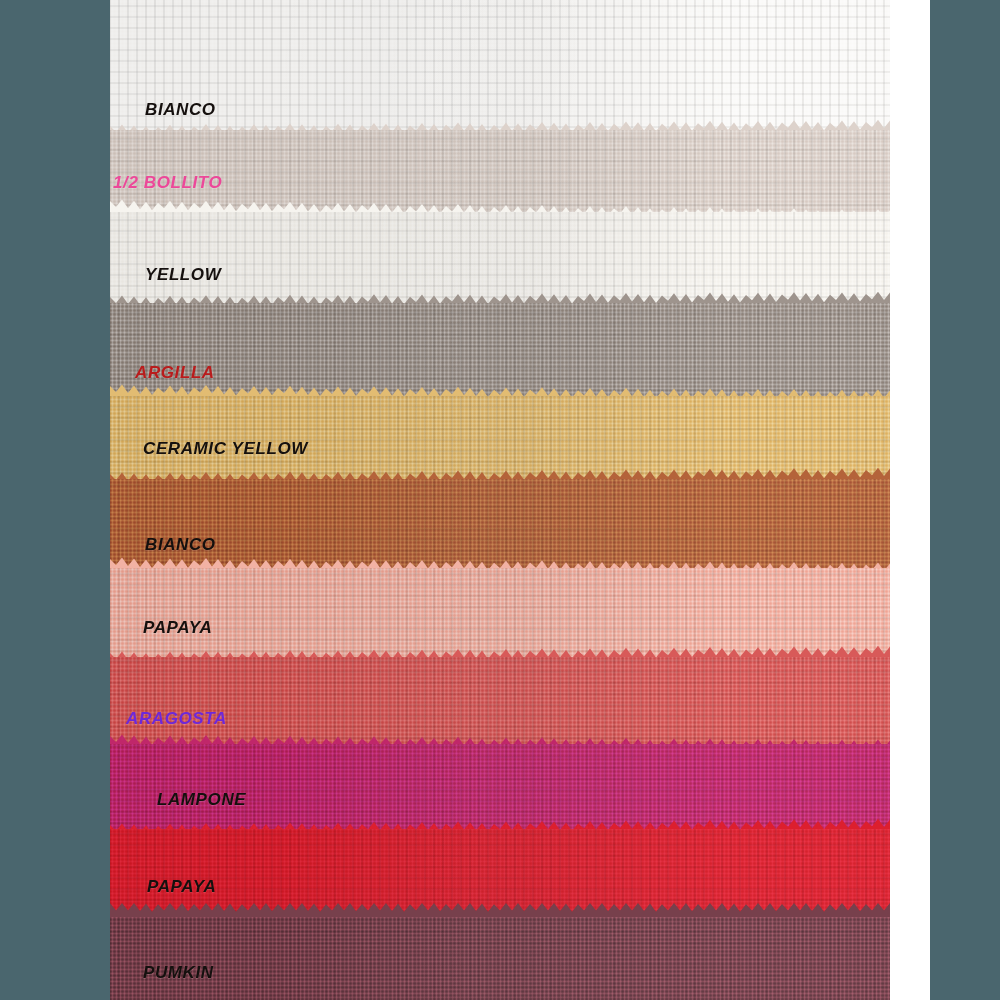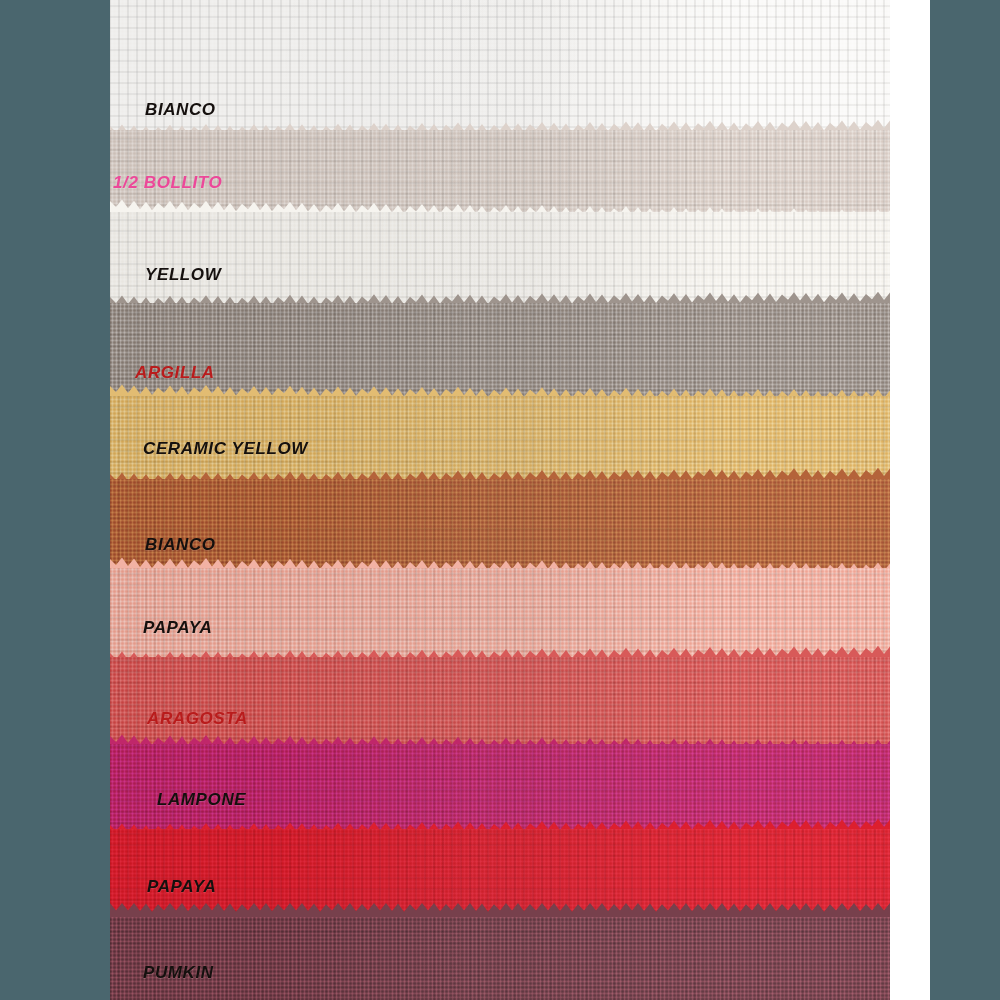--- a/index.html
+++ b/index.html
@@ -224,17 +224,17 @@
         <path d="M0,14 L0,0 L6.0,7.5 L12.0,0.0 L18.0,7.5 L24.0,0.0 L30.0,7.9 L36.0,0.4 L42.0,8.8 L48.0,1.3 L54.0,7.5 L60.0,0.0 L66.0,7.5 L72.0,0.0 L78.0,8.3 L84.0,0.9 L90.0,7.5 L96.0,0.0 L102.0,7.5 L108.0,0.0 L114.0,7.9 L120.0,0.4 L126.0,8.8 L132.0,1.3 L138.0,7.5 L144.0,0.0 L150.0,7.5 L156.0,0.0 L162.0,8.3 L168.0,0.9 L174.0,7.5 L180.0,0.0 L186.0,7.5 L192.0,0.0 L198.0,7.9 L204.0,0.4 L210.0,8.8 L216.0,1.3 L222.0,7.5 L228.0,0.0 L234.0,7.5 L240.0,0.0 L246.0,8.3 L252.0,0.9 L258.0,7.5 L264.0,0.0 L270.0,7.5 L276.0,0.0 L282.0,7.9 L288.0,0.4 L294.0,8.8 L300.0,1.3 L306.0,7.5 L312.0,0.0 L318.0,7.5 L324.0,0.0 L330.0,8.3 L336.0,0.9 L342.0,7.5 L348.0,0.0 L354.0,7.5 L360.0,0.0 L366.0,7.9 L372.0,0.4 L378.0,8.8 L384.0,1.3 L390.0,7.5 L396.0,0.0 L402.0,7.5 L408.0,0.0 L414.0,8.3 L420.0,0.9 L426.0,7.5 L432.0,0.0 L438.0,7.5 L444.0,0.0 L450.0,7.9 L456.0,0.4 L462.0,8.8 L468.0,1.3 L474.0,7.5 L480.0,0.0 L486.0,7.5 L492.0,0.0 L498.0,8.3 L504.0,0.9 L510.0,7.5 L516.0,0.0 L522.0,7.5 L528.0,0.0 L534.0,7.9 L540.0,0.4 L546.0,8.8 L552.0,1.3 L558.0,7.5 L564.0,0.0 L570.0,7.5 L576.0,0.0 L582.0,8.3 L588.0,0.9 L594.0,7.5 L600.0,0.0 L606.0,7.5 L612.0,0.0 L618.0,7.9 L624.0,0.4 L630.0,8.8 L636.0,1.3 L642.0,7.5 L648.0,0.0 L654.0,7.5 L660.0,0.0 L666.0,8.3 L672.0,0.9 L678.0,7.5 L684.0,0.0 L690.0,7.5 L696.0,0.0 L702.0,7.9 L708.0,0.4 L714.0,8.8 L720.0,1.3 L726.0,7.5 L732.0,0.0 L738.0,7.5 L744.0,0.0 L750.0,8.3 L756.0,0.9 L762.0,7.5 L768.0,0.0 L774.0,7.5 L780.0,0.0 L786.0,7.9 L792.0,0.4 L780,14 Z" fill="#77404c"></path>
       </svg>
     </div>
     <div class="swatch-label" style="left: 35px; top: 100px; color: rgb(21, 16, 14);">BIANCO</div>
     <div class="swatch-label" style="left: 3px; top: 173px; color: #ec4899;">1/2 BOLLITO</div>
     <div class="swatch-label" style="left: 35px; top: 265px; color: rgb(21, 16, 14);">YELLOW</div>
     <div class="swatch-label" style="left: 25px; top: 363px; color: #b91c1c;">ARGILLA</div>
     <div class="swatch-label" style="left: 33px; top: 439px; color: rgb(21, 16, 14);">CERAMIC YELLOW</div>
     <div class="swatch-label" style="left: 35px; top: 535px; color: rgb(21, 16, 14);">BIANCO</div>
     <div class="swatch-label" style="left: 33px; top: 618px; color: rgb(21, 16, 14);">PAPAYA</div>
-    <div class="swatch-label" style="left: 37px; top: 709px; color: #b91c1c;">ARAGOSTA</div>
+    <div class="swatch-label" style="left: 16px; top: 709px; color: #6d28d9;">ARAGOSTA</div>
     <div class="swatch-label" style="left: 47px; top: 790px; color: rgb(21, 16, 14);">LAMPONE</div>
     <div class="swatch-label" style="left: 37px; top: 877px; color: rgb(21, 16, 14);">PAPAYA</div>
     <div class="swatch-label" style="left: 33px; top: 963px; color: rgb(21, 16, 14);">PUMKIN</div>
   </div>
 
 </body></html>

